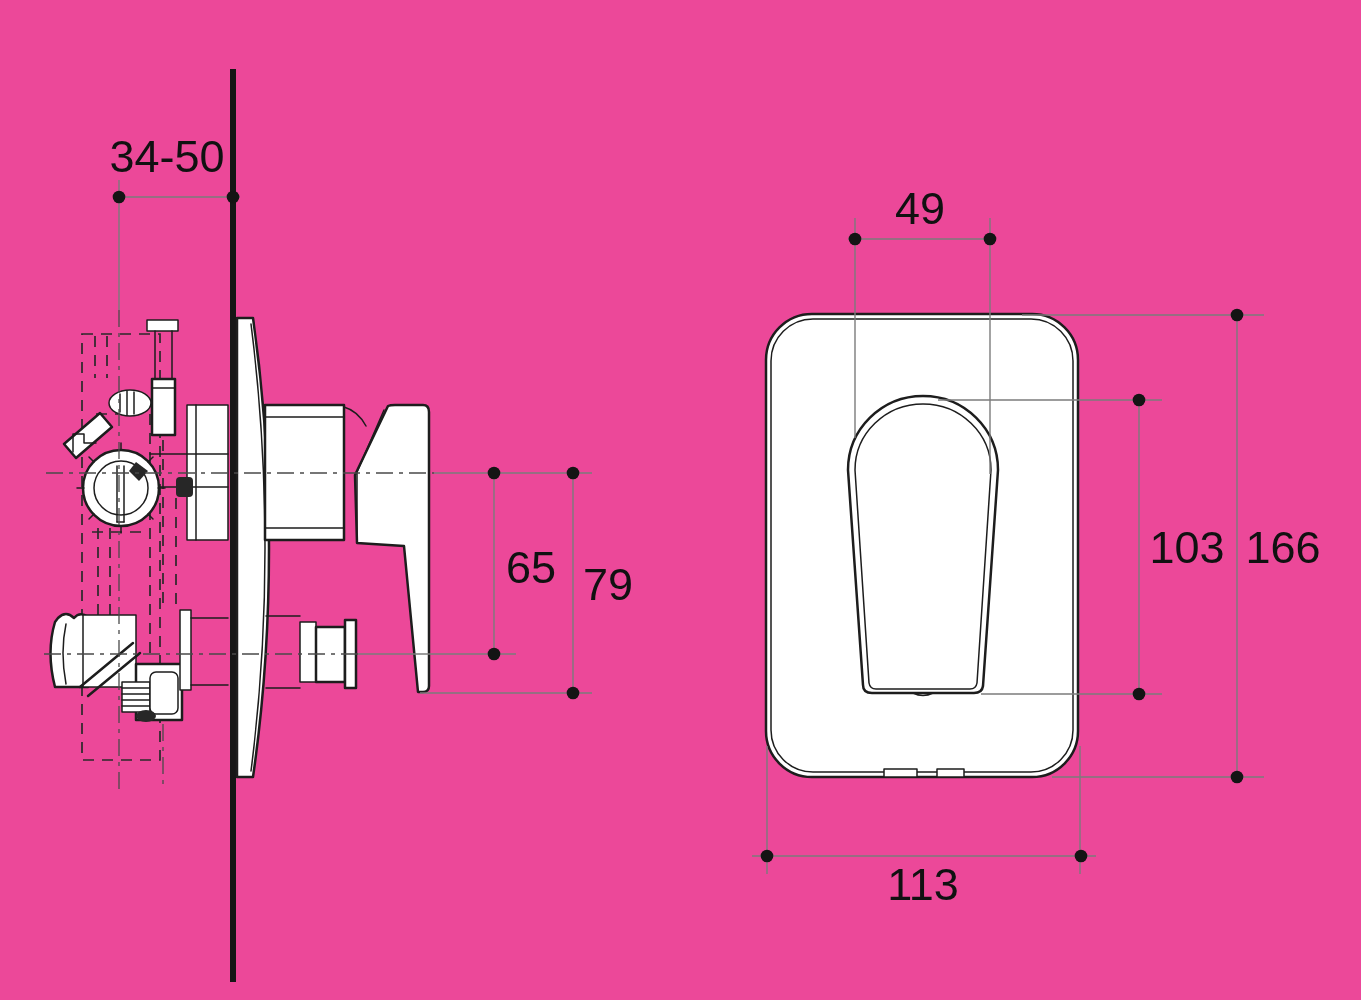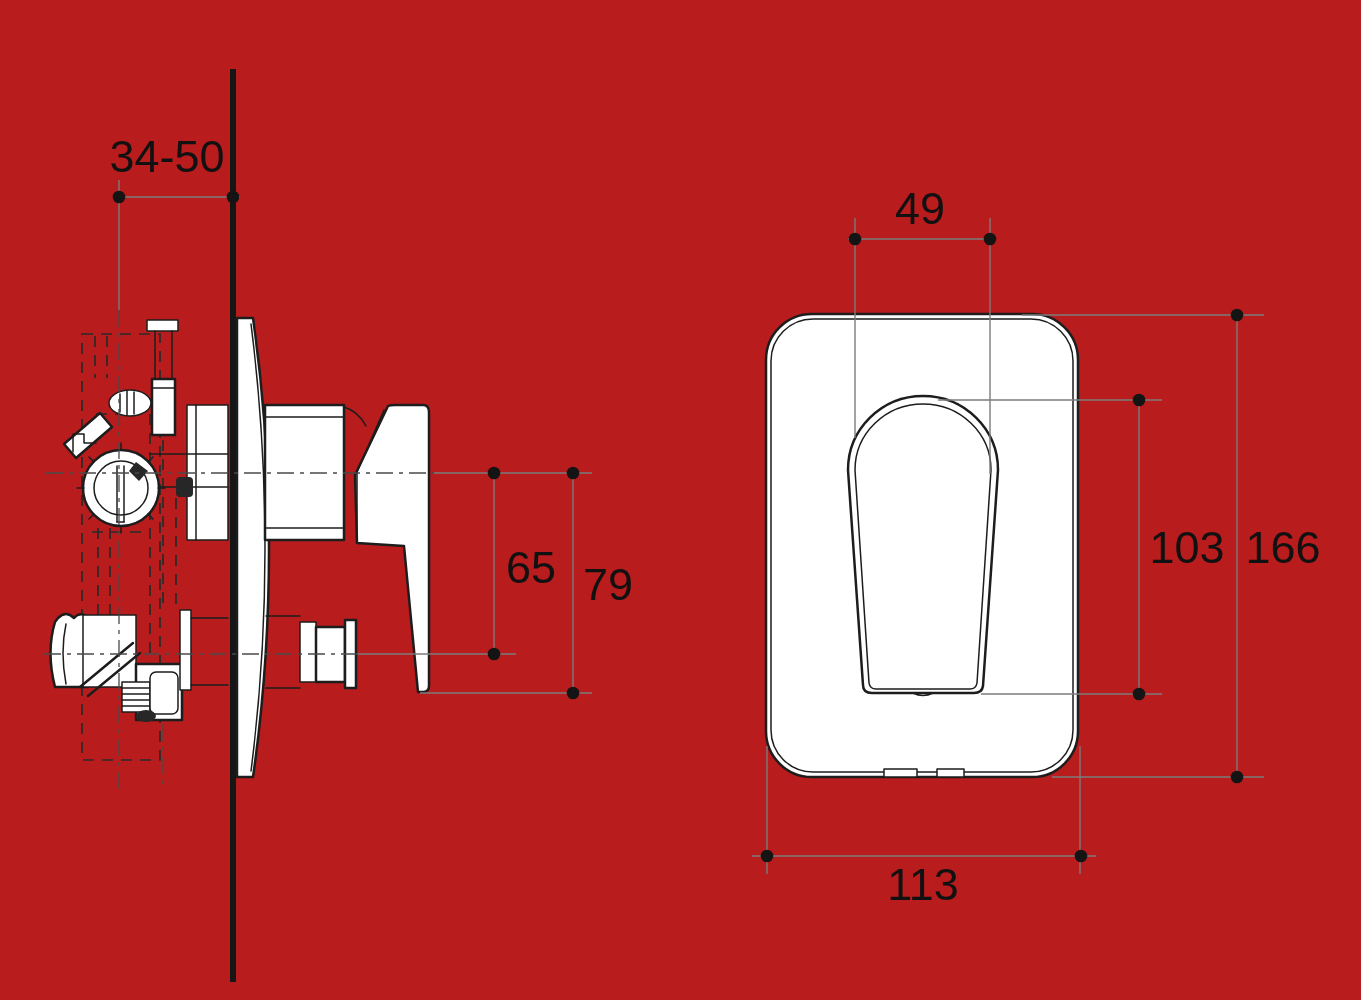--- a/index.html
+++ b/index.html
@@ -5,21 +5,21 @@
   html, body {
     margin: 0;
     padding: 0;
     background: #ffffff;
     font-family: "Liberation Sans", sans-serif;
   }
   .stage {
     position: relative;
     width: 1361px;
     height: 1000px;
-    background: #b91c1c;
+    background: #ec4899;
     overflow: hidden;
   }
   svg { display: block; }
 
   
   .ol   { fill: none; stroke: #1d1d1d; stroke-width: 2.5; stroke-linejoin: round; stroke-linecap: round; }
   .olw  { fill: #ffffff; stroke: #1d1d1d; stroke-width: 2.5; stroke-linejoin: round; stroke-linecap: round; }
   .thin { fill: none; stroke: #1d1d1d; stroke-width: 1.5; stroke-linejoin: round; stroke-linecap: round; }
   .thinw{ fill: #ffffff; stroke: #1d1d1d; stroke-width: 1.5; stroke-linejoin: round; stroke-linecap: round; }
   .hid  { fill: none; stroke: #2a2a2a; stroke-width: 1.7; stroke-dasharray: 11 8; }

